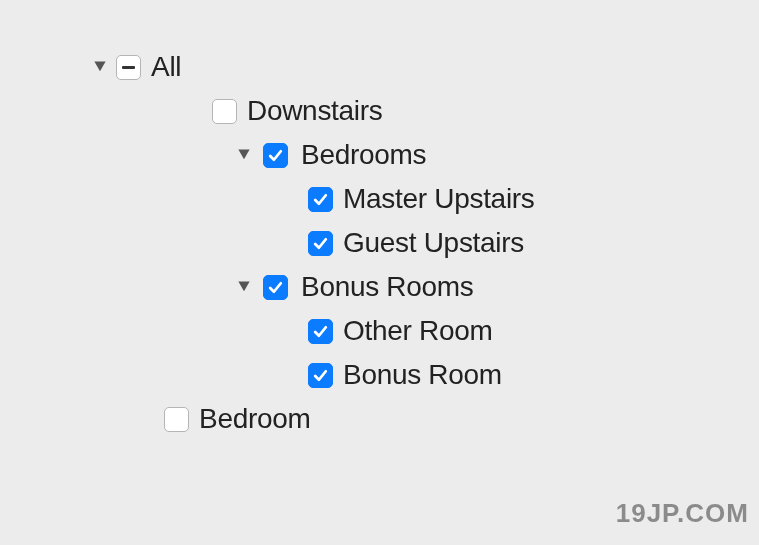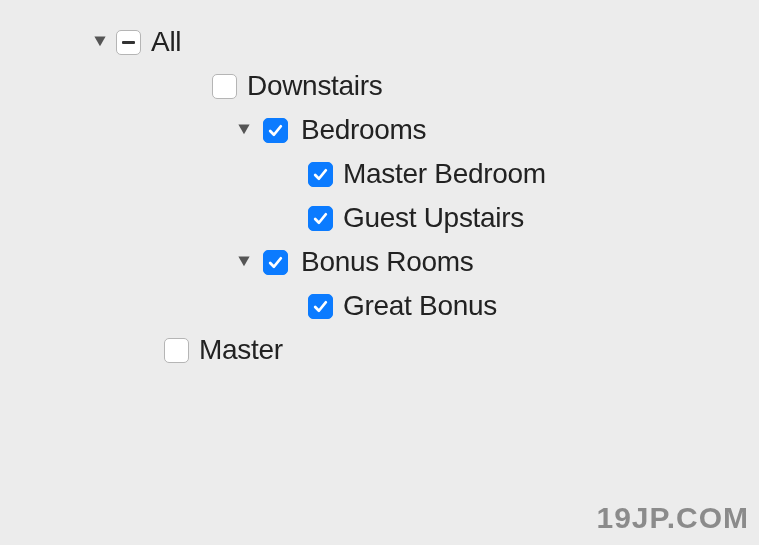--- a/index.html
+++ b/index.html
@@ -14,21 +14,21 @@
       position: relative;
       overflow: hidden;
     }
     .tree { list-style: none; }
     .row {
       display: flex;
       align-items: center;
       height: 44px;
       gap: 6px;
     }
-    .i0 { padding-left: 0px; }
+    .i0 { padding-left: 0px; margin-top: 25px; }
     .i1 { padding-left: 48px; }
     .i2 { padding-left: 96px; }
     .i3 { padding-left: 144px; gap: 9px; }
     .i4 { padding-left: 192px; }
     .disclosure {
       width: 20px;
       height: 20px;
       display: flex;
       align-items: center;
       justify-content: center;
@@ -66,23 +66,23 @@
       border-radius: 1px;
     }
     .checkbox.checked svg { display: block; }
     .checkbox svg { display: none; }
     .label {
       margin-left: 4px;
       letter-spacing: -0.3px;
     }
     .watermark {
       position: absolute;
-      bottom: 10px;
+      bottom: 16px;
       right: 10px;
-      font-size: 30px;
+      font-size: 26px;
       font-weight: 600;
       letter-spacing: 1px;
       color: rgba(60,60,60,0.55);
     }
   </style>
 </head>
 <body>
 
 <div class="tree">
 
@@ -126,21 +126,21 @@
 
   <div class="row i4">
     <span class="disclosure spacer">
       <svg width="14" height="14"></svg>
     </span>
     <span class="checkbox checked">
       <svg width="17" height="17" viewBox="0 0 16 16">
           <path d="M3 8.5 L6.5 12 L13 4" stroke="#fff" stroke-width="2.6" fill="none" stroke-linecap="round" stroke-linejoin="round"></path>
         </svg>
     </span>
-    <span class="label">Master Bedroom</span>
+    <span class="label">Master Upstairs</span>
   </div>
 
   <div class="row i4">
     <span class="disclosure spacer">
       <svg width="14" height="14"></svg>
     </span>
     <span class="checkbox checked">
       <svg width="17" height="17" viewBox="0 0 16 16">
           <path d="M3 8.5 L6.5 12 L13 4" stroke="#fff" stroke-width="2.6" fill="none" stroke-linecap="round" stroke-linejoin="round"></path>
         </svg>
@@ -164,29 +164,40 @@
 
   <div class="row i4">
     <span class="disclosure spacer">
       <svg width="14" height="14"></svg>
     </span>
     <span class="checkbox checked">
       <svg width="17" height="17" viewBox="0 0 16 16">
           <path d="M3 8.5 L6.5 12 L13 4" stroke="#fff" stroke-width="2.6" fill="none" stroke-linecap="round" stroke-linejoin="round"></path>
         </svg>
     </span>
-    <span class="label">Great Bonus</span>
-  </div>
-
+    <span class="label">Other Room</span>
+  </div>
+
+  <div class="row i4">
+    <span class="disclosure spacer">
+      <svg width="14" height="14"></svg>
+    </span>
+    <span class="checkbox checked">
+      <svg width="17" height="17" viewBox="0 0 16 16">
+          <path d="M3 8.5 L6.5 12 L13 4" stroke="#fff" stroke-width="2.6" fill="none" stroke-linecap="round" stroke-linejoin="round"></path>
+        </svg>
+    </span>
+    <span class="label">Bonus Room</span>
+  </div>
 
   <div class="row i1">
     <span class="disclosure spacer">
       <svg width="14" height="14"></svg>
     </span>
     <span class="checkbox unchecked">
       
     </span>
-    <span class="label">Master</span>
+    <span class="label">Bedroom</span>
   </div>
 
 </div>
 
 <div class="watermark">19JP.COM</div>
 
 </body></html>

